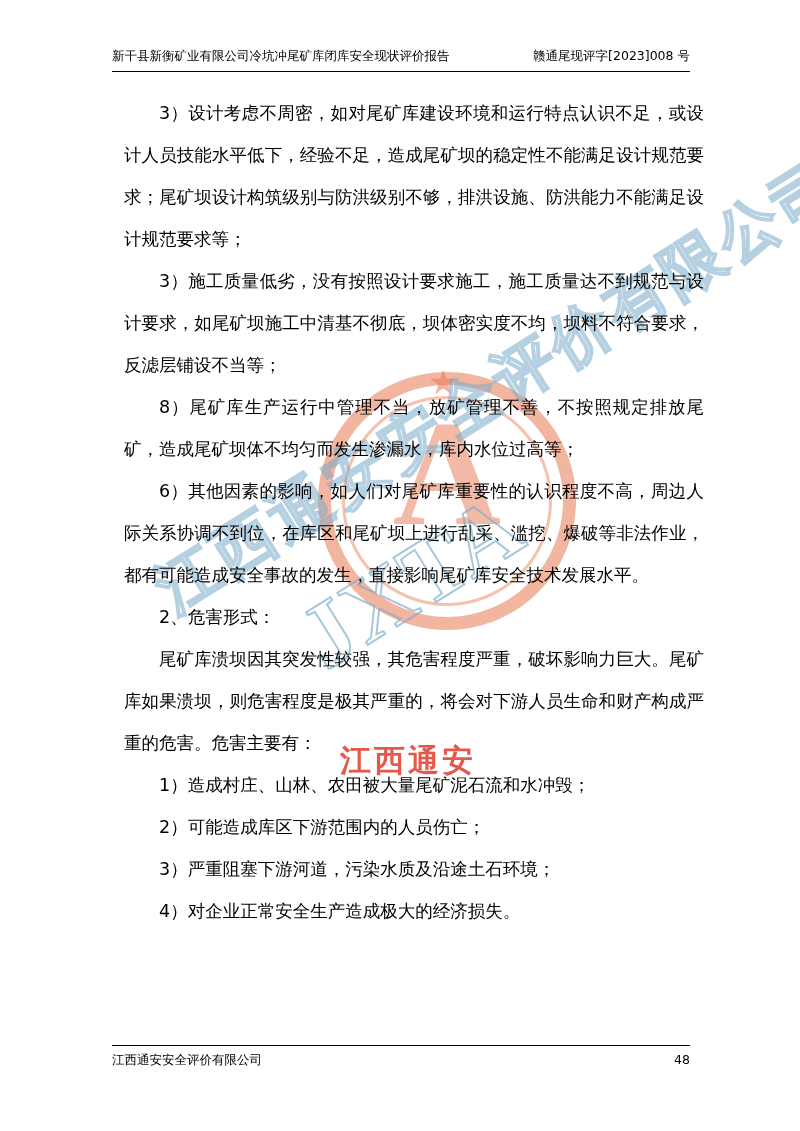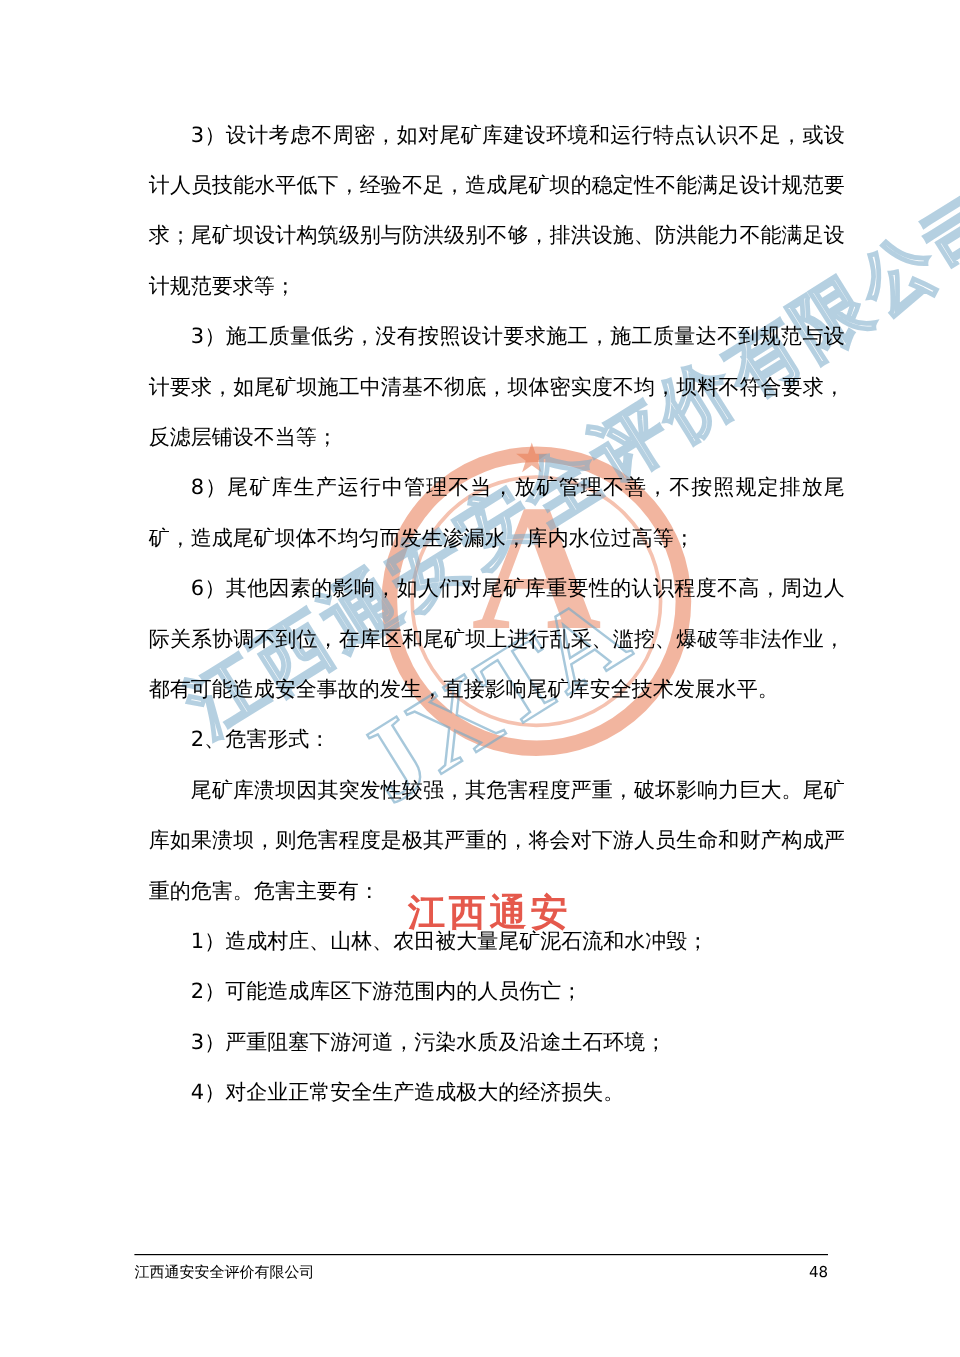--- a/index.html
+++ b/index.html
@@ -138,20 +138,24 @@
     font-size: 12.5px;
     color: #000;
     box-sizing: border-box;
   }
 </style>
 </head>
 <body>
 
 <div class="page">
 
+  <div class="header">
+    <span class="header-left">新干县新衡矿业有限公司冷坑冲尾矿库闭库安全现状评价报告</span>
+    <span class="header-right">赣通尾现评字[2023]008 号</span>
+  </div>
 
   <div class="watermark">
     <div class="wm-ring"></div>
     <div class="wm-inner-ring"></div>
     <div class="wm-star">★</div>
     <div class="wm-A">A</div>
     <div class="wm-diag-text">江西通安安全评价有限公司</div>
     <div class="wm-jxta">JXTA</div>
     <div class="wm-red-text">江西通安</div>
   </div>

